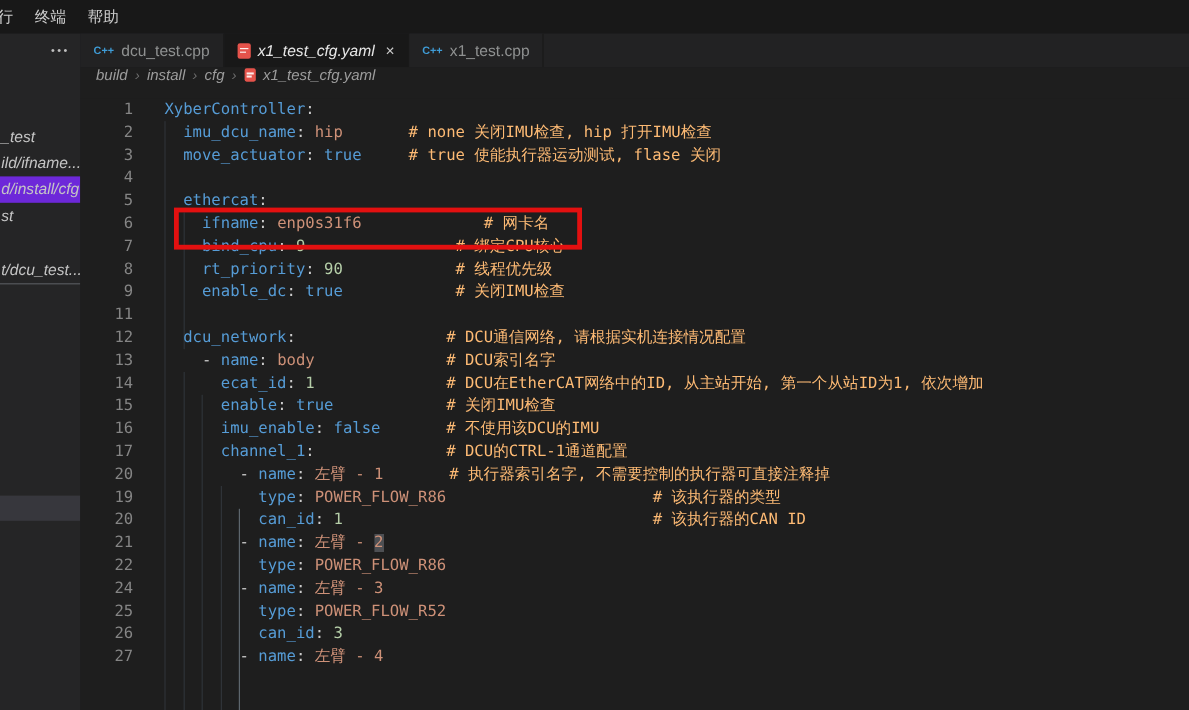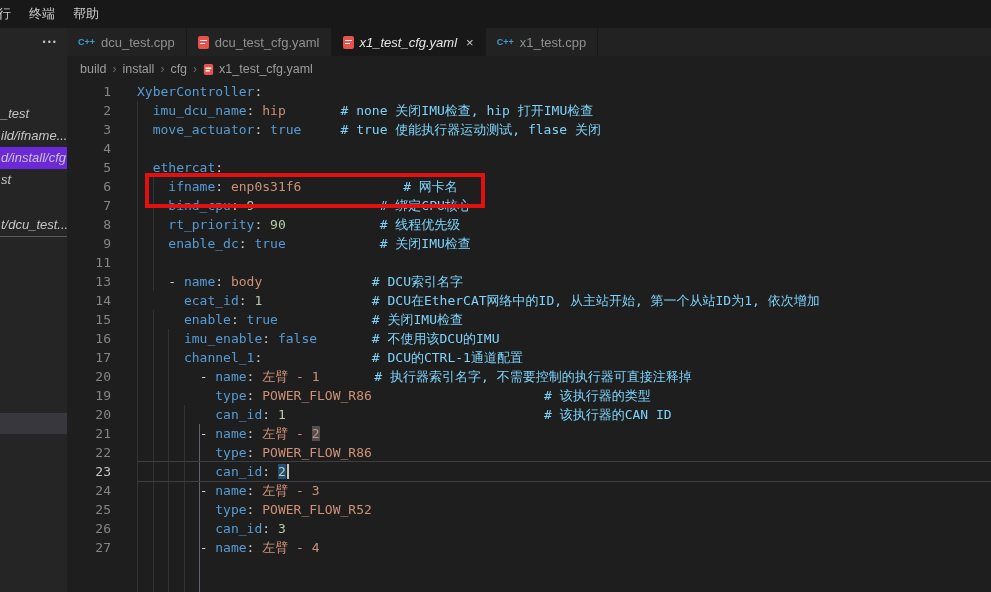--- a/index.html
+++ b/index.html
@@ -33,38 +33,38 @@
   .tab.active .tab-label{font-style:italic;}
   .tab-label{margin-left:6px;}
   .tab-close{margin-left:9px;color:#cccccc;font-size:13px;line-height:13px;}
   .cpp-ico{color:#3f9cd6;font-weight:bold;font-size:9px;font-family:"Liberation Sans",sans-serif;}
   .yaml-ico{display:inline-block;width:11px;height:13px;position:relative;background:#e5534b;border-radius:2px;}
   .yaml-ico::before{content:"";position:absolute;left:2px;top:4px;width:7px;height:1.5px;background:#fff;opacity:.9;}
   .yaml-ico::after{content:"";position:absolute;left:2px;top:7px;width:5px;height:1.5px;background:#fff;opacity:.9;}
 
   
   .breadcrumb{position:absolute;left:67px;top:56px;right:0;height:26px;background:#1e1e1e;
-              display:flex;align-items:center;font-size:12.5px;color:#9d9d9d;padding-left:13px;}
+              display:flex;align-items:flex-start;font-size:12.5px;color:#9d9d9d;padding-left:13px;font-style:italic;}
   .bc-sep{margin:0 6px;color:#6e6e6e;font-size:12px;}
   .bc-ico{margin-right:5px;transform:scale(.85);}
 
   
   .editor{position:absolute;left:67px;top:82px;right:0;height:516px;background:#1e1e1e;
           font-family:"DejaVu Sans Mono","Liberation Mono",monospace;font-size:13px;line-height:19px;color:#cccccc;}
   .guide{position:absolute;width:1px;background:#2f3338;z-index:1;}
   .guide.active{background:#5d666d;}
   .lines{position:relative;z-index:2;}
   .line{position:relative;height:19px;display:flex;white-space:pre;}
   .ln{width:44px;flex:none;text-align:right;color:#858585;}
   .line.current .ln{color:#c6c6c6;}
   .code{flex:1;padding-left:26px;}
   .line.current::after{content:"";position:absolute;left:70px;right:0;top:-1px;bottom:-1px;
                        border-top:1px solid #3e3e42;border-bottom:1px solid #3e3e42;pointer-events:none;}
   .p,.d{color:#cccccc;} .k{color:#569cd6;} .b{color:#569cd6;}
-  .s{color:#ce9178;} .n{color:#b5cea8;} .c{color:#7dd3fc;margin-top:15px;}
+  .s{color:#ce9178;} .n{color:#b5cea8;} .c{color:#fdba74;margin-top:15px;}
   .sel{background:#264f78;} .occ{background:#4d4f53;}
   .caret{display:inline-block;width:2px;height:15px;background:#c8c8c8;vertical-align:-3px;margin-left:1px;}
   .redbox{position:absolute;left:78px;top:91px;width:332px;height:27px;
           border:4px solid #e31010;z-index:10;pointer-events:none;}
 </style>
 </head>
 <body>
 
 <div class="screen">
 
@@ -85,24 +85,20 @@
         <div class="lp-item">st</div>
         <div class="lp-item gap underline">t/dcu_test...</div>
       </div>
     <div class="lp-band"></div>
   </div>
 
   <div class="tabbar">
       <div class="tab">
         <span class="cpp-ico">C++</span>
         <span class="tab-label">dcu_test.cpp</span>
-      </div>
-      <div class="tab">
-        <span class="yaml-ico"></span>
-        <span class="tab-label">dcu_test_cfg.yaml</span>
       </div>
       <div class="tab active">
         <span class="yaml-ico"></span>
         <span class="tab-label">x1_test_cfg.yaml</span>
         <span class="tab-close">×</span>
       </div>
       <div class="tab">
         <span class="cpp-ico">C++</span>
         <span class="tab-label">x1_test.cpp</span>
       </div>
@@ -132,31 +128,31 @@
         <div class="line"><span class="ln">1</span><span class="code"><span class="k">XyberController</span><span class="p">:</span></span></div>
         <div class="line"><span class="ln">2</span><span class="code"><span class="p">  </span><span class="k">imu_dcu_name</span><span class="p">: </span><span class="s">hip</span><span class="p">       </span><span class="c"># none 关闭IMU检查, hip 打开IMU检查</span></span></div>
         <div class="line"><span class="ln">3</span><span class="code"><span class="p">  </span><span class="k">move_actuator</span><span class="p">: </span><span class="b">true</span><span class="p">     </span><span class="c"># true 使能执行器运动测试, flase 关闭</span></span></div>
         <div class="line"><span class="ln">4</span><span class="code"></span></div>
         <div class="line"><span class="ln">5</span><span class="code"><span class="p">  </span><span class="k">ethercat</span><span class="p">:</span></span></div>
         <div class="line"><span class="ln">6</span><span class="code"><span class="p">    </span><span class="k">ifname</span><span class="p">: </span><span class="s">enp0s31f6</span><span class="p">             </span><span class="c"># 网卡名</span></span></div>
         <div class="line"><span class="ln">7</span><span class="code"><span class="p">    </span><span class="k">bind_cpu</span><span class="p">: </span><span class="n">9</span><span class="p">                </span><span class="c"># 绑定CPU核心</span></span></div>
         <div class="line"><span class="ln">8</span><span class="code"><span class="p">    </span><span class="k">rt_priority</span><span class="p">: </span><span class="n">90</span><span class="p">            </span><span class="c"># 线程优先级</span></span></div>
         <div class="line"><span class="ln">9</span><span class="code"><span class="p">    </span><span class="k">enable_dc</span><span class="p">: </span><span class="b">true</span><span class="p">            </span><span class="c"># 关闭IMU检查</span></span></div>
         <div class="line"><span class="ln">11</span><span class="code"></span></div>
+        <div class="line"><span class="ln">12</span><span class="code"><span class="p">  </span><span class="k">dcu_network</span><span class="p">:</span><span class="p">                </span><span class="c"># DCU通信网络, 请根据实机连接情况配置</span></span></div>
         <div class="line"><span class="ln">13</span><span class="code"><span class="p">    </span><span class="d">- </span><span class="k">name</span><span class="p">: </span><span class="s">body</span><span class="p">              </span><span class="c"># DCU索引名字</span></span></div>
         <div class="line"><span class="ln">14</span><span class="code"><span class="p">      </span><span class="k">ecat_id</span><span class="p">: </span><span class="n">1</span><span class="p">              </span><span class="c"># DCU在EtherCAT网络中的ID, 从主站开始, 第一个从站ID为1, 依次增加</span></span></div>
         <div class="line"><span class="ln">15</span><span class="code"><span class="p">      </span><span class="k">enable</span><span class="p">: </span><span class="b">true</span><span class="p">            </span><span class="c"># 关闭IMU检查</span></span></div>
         <div class="line"><span class="ln">16</span><span class="code"><span class="p">      </span><span class="k">imu_enable</span><span class="p">: </span><span class="b">false</span><span class="p">       </span><span class="c"># 不使用该DCU的IMU</span></span></div>
         <div class="line"><span class="ln">17</span><span class="code"><span class="p">      </span><span class="k">channel_1</span><span class="p">:</span><span class="p">              </span><span class="c"># DCU的CTRL-1通道配置</span></span></div>
         <div class="line"><span class="ln">20</span><span class="code"><span class="p">        </span><span class="d">- </span><span class="k">name</span><span class="p">: </span><span class="s">左臂 - 1</span><span class="p">       </span><span class="c"># 执行器索引名字, 不需要控制的执行器可直接注释掉</span></span></div>
         <div class="line"><span class="ln">19</span><span class="code"><span class="p">          </span><span class="k">type</span><span class="p">: </span><span class="s">POWER_FLOW_R86</span><span class="p">                      </span><span class="c"># 该执行器的类型</span></span></div>
         <div class="line"><span class="ln">20</span><span class="code"><span class="p">          </span><span class="k">can_id</span><span class="p">: </span><span class="n">1</span><span class="p">                                 </span><span class="c"># 该执行器的CAN ID</span></span></div>
         <div class="line"><span class="ln">21</span><span class="code"><span class="p">        </span><span class="d">- </span><span class="k">name</span><span class="p">: </span><span class="s">左臂 - </span><span class="s occ">2</span></span></div>
         <div class="line"><span class="ln">22</span><span class="code"><span class="p">          </span><span class="k">type</span><span class="p">: </span><span class="s">POWER_FLOW_R86</span></span></div>
-        <div class="line current"><span class="ln">23</span><span class="code"><span class="p">          </span><span class="k">can_id</span><span class="p">: </span><span class="n sel">2</span><span class="caret"></span></span></div>
         <div class="line"><span class="ln">24</span><span class="code"><span class="p">        </span><span class="d">- </span><span class="k">name</span><span class="p">: </span><span class="s">左臂 - 3</span></span></div>
         <div class="line"><span class="ln">25</span><span class="code"><span class="p">          </span><span class="k">type</span><span class="p">: </span><span class="s">POWER_FLOW_R52</span></span></div>
         <div class="line"><span class="ln">26</span><span class="code"><span class="p">          </span><span class="k">can_id</span><span class="p">: </span><span class="n">3</span></span></div>
         <div class="line"><span class="ln">27</span><span class="code"><span class="p">        </span><span class="d">- </span><span class="k">name</span><span class="p">: </span><span class="s">左臂 - 4</span></span></div>
       </div>
 
     <div class="redbox"></div>
   </div>
 
 </div>

